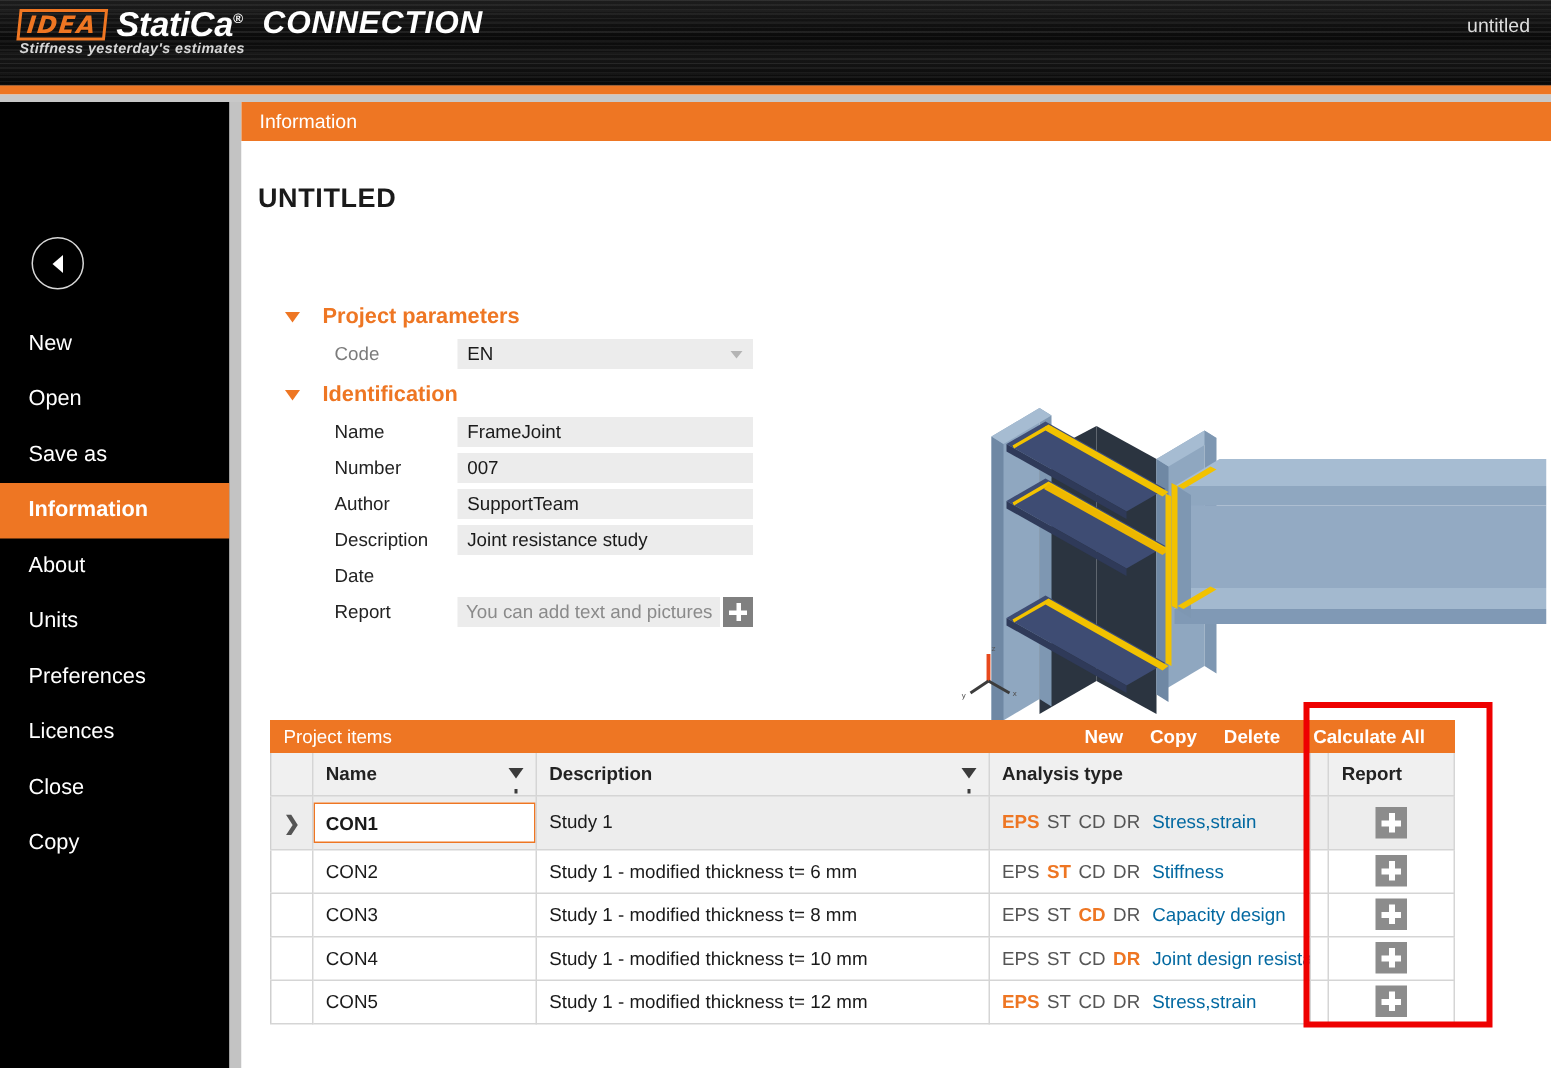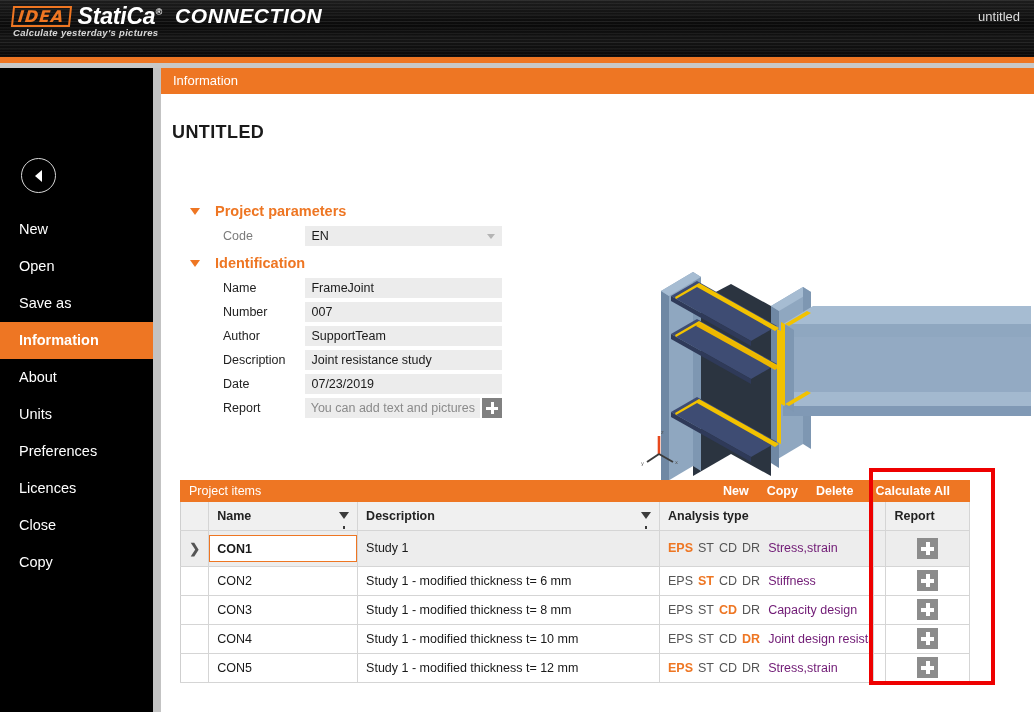--- a/index.html
+++ b/index.html
@@ -258,21 +258,21 @@
     display: block; margin: 4px -8px;
     height: 27px; line-height: 27px;
     padding: 0 7px;
     border: 1.6px solid #ee7623;
     background: #ffffff;
     font-weight: bold;
   }
   .atype { white-space: nowrap; }
   .atype .tag { color: #555; margin-right: 5px; }
   .atype .tag.on { color: #ee7623; font-weight: bold; }
-  .atype .aname { color: #701a75; margin-left: 3px; }
+  .atype .aname { color: #0369a1; margin-left: 3px; }
   .col-gap { width: 12px; padding: 0 !important; }
   .col-report { width: 82px; text-align: center; padding: 0 !important; }
   .rep-plus {
     display: inline-block; width: 21px; height: 21px;
     background: #8c8c8c; position: relative; vertical-align: middle;
   }
   .rep-plus::before, .rep-plus::after {
     content: ""; position: absolute; background: #ffffff;
   }
   .rep-plus::before { left: 4px; top: 9px; width: 13px; height: 4px; }
@@ -287,21 +287,21 @@
   }
 </style>
 </head>
 <body>
 
 <div class="titlebar">
   <div class="logo-wrap">
     <span class="logo-idea">IDEA</span>
     <span class="logo-statica"><span>StatiCa</span><span class="logo-reg">®</span></span>
   </div>
-  <div class="logo-tagline">Calculate yesterday's pictures</div>
+  <div class="logo-tagline">Stiffness yesterday's estimates</div>
   <div class="module-name">CONNECTION</div>
   <div class="win-title">untitled</div>
 </div>
 <div class="accent-band"></div>
 <div class="gray-band"></div>
 
 <div class="sidebar">
   <div class="back-btn">
     <svg width="12" height="14" viewBox="0 0 12 14">
       <polygon points="9,1 9,13 2,7" fill="#ffffff"></polygon>
@@ -359,21 +359,20 @@
     <div class="frow">
       <span class="flabel">Author</span>
       <span class="fval">SupportTeam</span>
     </div>
     <div class="frow">
       <span class="flabel">Description</span>
       <span class="fval">Joint resistance study</span>
     </div>
     <div class="frow">
       <span class="flabel">Date</span>
-      <span class="fval">07/23/2019</span>
     </div>
     <div class="frow">
       <span class="flabel">Report</span>
       <span class="fval report-input dim">You can add text and pictures</span>
       <span class="plus-btn"></span>
     </div>
   </div>
 
   <div class="viewport">
     <svg width="400" height="250" viewBox="0 0 400 250">

